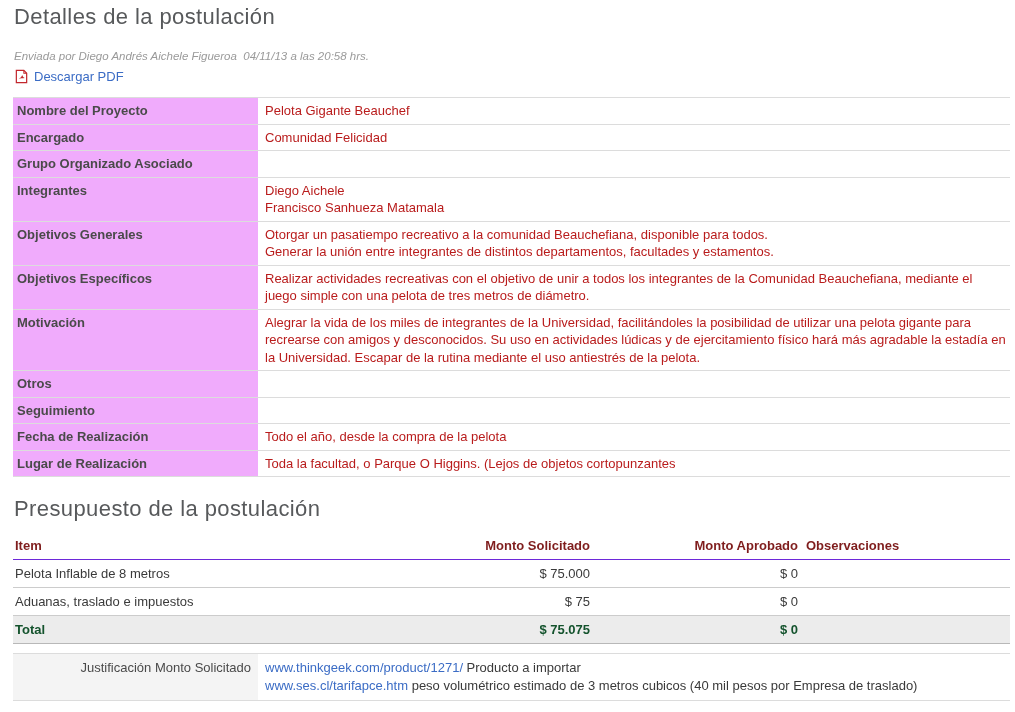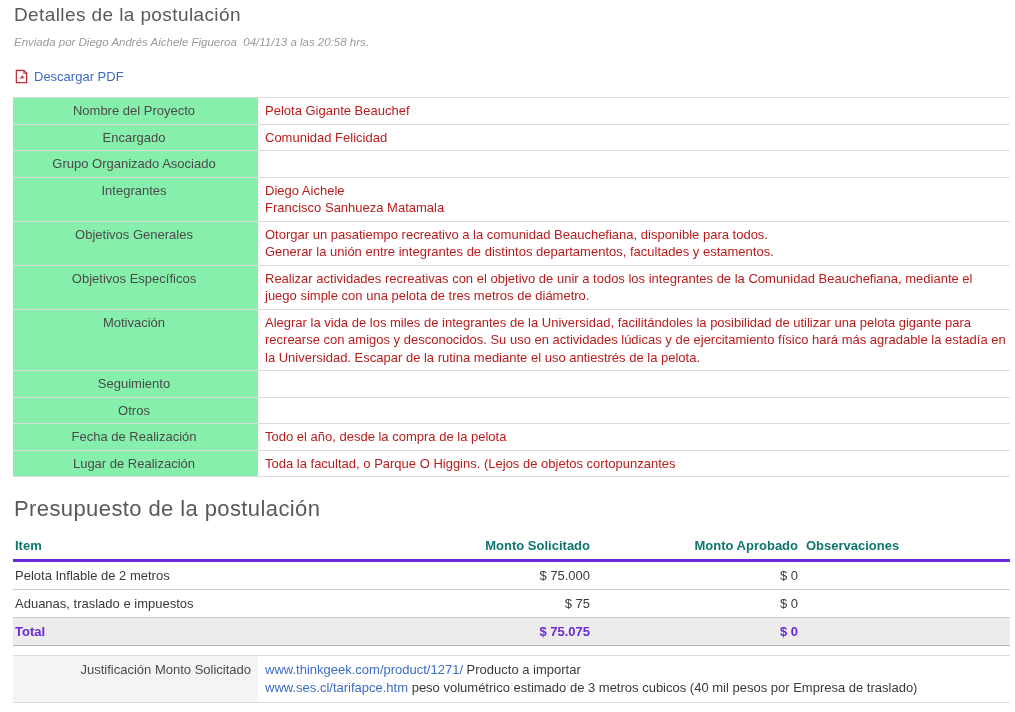--- a/index.html
+++ b/index.html
@@ -6,53 +6,53 @@
   html, body { margin: 0; padding: 0; background: #fff; }
   body {
     font-family: "Liberation Sans", sans-serif;
     font-size: 13px;
     color: #333;
     width: 1015px;
   }
   .container { padding: 2px 5px 8px 13px; }
 
   .page-title {
-    font-size: 19px;
+    font-size: 22px;
     font-weight: normal;
     color: #57595b;
     letter-spacing: 0.4px;
-    margin: 2px 0 10px 1px;
+    margin: 2px 0 20px 1px;
   }
   .subtitle {
     font-style: italic;
     color: #9a9a9a;
     font-size: 11.5px;
-    margin: 0 0 21px 1px;
+    margin: 0 0 7px 1px;
     white-space: pre-wrap;
   }
   .pdf-link-row {
     display: flex;
     align-items: center;
     gap: 5px;
     margin: 0 0 13px 1px;
   }
   a { color: #3b6cc5; text-decoration: none; cursor: pointer; }
 
   table.details {
     width: 100%;
     border-collapse: collapse;
     border-top: 1px solid #dcdcdc;
   }
   table.details tr { border-bottom: 1px solid #dcdcdc; }
   table.details th {
-    background: #86efac;
+    background: #f0abfc;
     width: 245px;
     min-width: 245px;
-    text-align: center;
-    font-weight: normal;
+    text-align: left;
+    font-weight: bold;
     color: #4a4a4a;
     padding: 4px 7px 4px 4px;
     vertical-align: top;
     line-height: 17.5px;
   }
   table.details td {
     padding: 4px 4px 4px 7px;
     color: #b91c1c;
     line-height: 17.5px;
     vertical-align: top;
@@ -69,38 +69,38 @@
   table.budget {
     width: 100%;
     border-collapse: collapse;
     table-layout: fixed;
   }
   table.budget col.c-item { width: 380px; }
   table.budget col.c-sol  { width: 199px; }
   table.budget col.c-apr  { width: 208px; }
   table.budget th {
     font-weight: bold;
-    color: #0f766e;
+    color: #7f1d1d;
     padding: 6px 2px;
-    border-bottom: 3px solid #6d28d9;
+    border-bottom: 1px solid #6d28d9;
     text-align: left;
   }
   table.budget th.num { text-align: right; margin-top: 36px; }
   table.budget td {
     padding: 6px 2px;
     border-bottom: 1px solid #ccc;
     color: #3a3a3a;
   }
   table.budget td.num { text-align: right; }
   table.budget td.obs { padding-left: 6px; }
   table.budget th.obs { padding-left: 6px; }
   table.budget tr.total td {
     background: #ececec;
     font-weight: bold;
-    color: #6d28d9;
+    color: #14532d;
     border-bottom: 1px solid #b8b8b8;
   }
 
   table.justification {
     width: 100%;
     border-collapse: collapse;
     border-top: 1px solid #dcdcdc;
     margin-top: 9px;
   }
   table.justification tr { border-bottom: 1px solid #dcdcdc; }
@@ -181,25 +181,25 @@
             <div>Realizar actividades recreativas con el objetivo de unir a todos los integrantes de la Comunidad Beauchefiana, mediante el juego simple con una pelota de tres metros de diámetro.</div>
           </td>
         </tr>
         <tr>
           <th>Motivación</th>
           <td>
             <div>Alegrar la vida de los miles de integrantes de la Universidad, facilitándoles la posibilidad de utilizar una pelota gigante para recrearse con amigos y desconocidos. Su uso en actividades lúdicas y de ejercitamiento físico hará más agradable la estadía en la Universidad. Escapar de la rutina mediante el uso antiestrés de la pelota.</div>
           </td>
         </tr>
         <tr>
+          <th>Otros</th>
+          <td>&nbsp;</td>
+        </tr>
+        <tr>
           <th>Seguimiento</th>
-          <td>&nbsp;</td>
-        </tr>
-        <tr>
-          <th>Otros</th>
           <td>&nbsp;</td>
         </tr>
         <tr>
           <th>Fecha de Realización</th>
           <td>
             <div>Todo el año, desde la compra de la pelota</div>
           </td>
         </tr>
         <tr>
           <th>Lugar de Realización</th>
@@ -222,21 +222,21 @@
     <thead>
       <tr>
         <th>Item</th>
         <th class="num">Monto Solicitado</th>
         <th class="num">Monto Aprobado</th>
         <th class="obs">Observaciones</th>
       </tr>
     </thead>
     <tbody>
         <tr>
-          <td>Pelota Inflable de 2 metros</td>
+          <td>Pelota Inflable de 8 metros</td>
           <td class="num">$ 75.000</td>
           <td class="num">$ 0</td>
           <td class="obs">&nbsp;</td>
         </tr>
         <tr>
           <td>Aduanas, traslado e impuestos</td>
           <td class="num">$ 75</td>
           <td class="num">$ 0</td>
           <td class="obs">&nbsp;</td>
         </tr>

